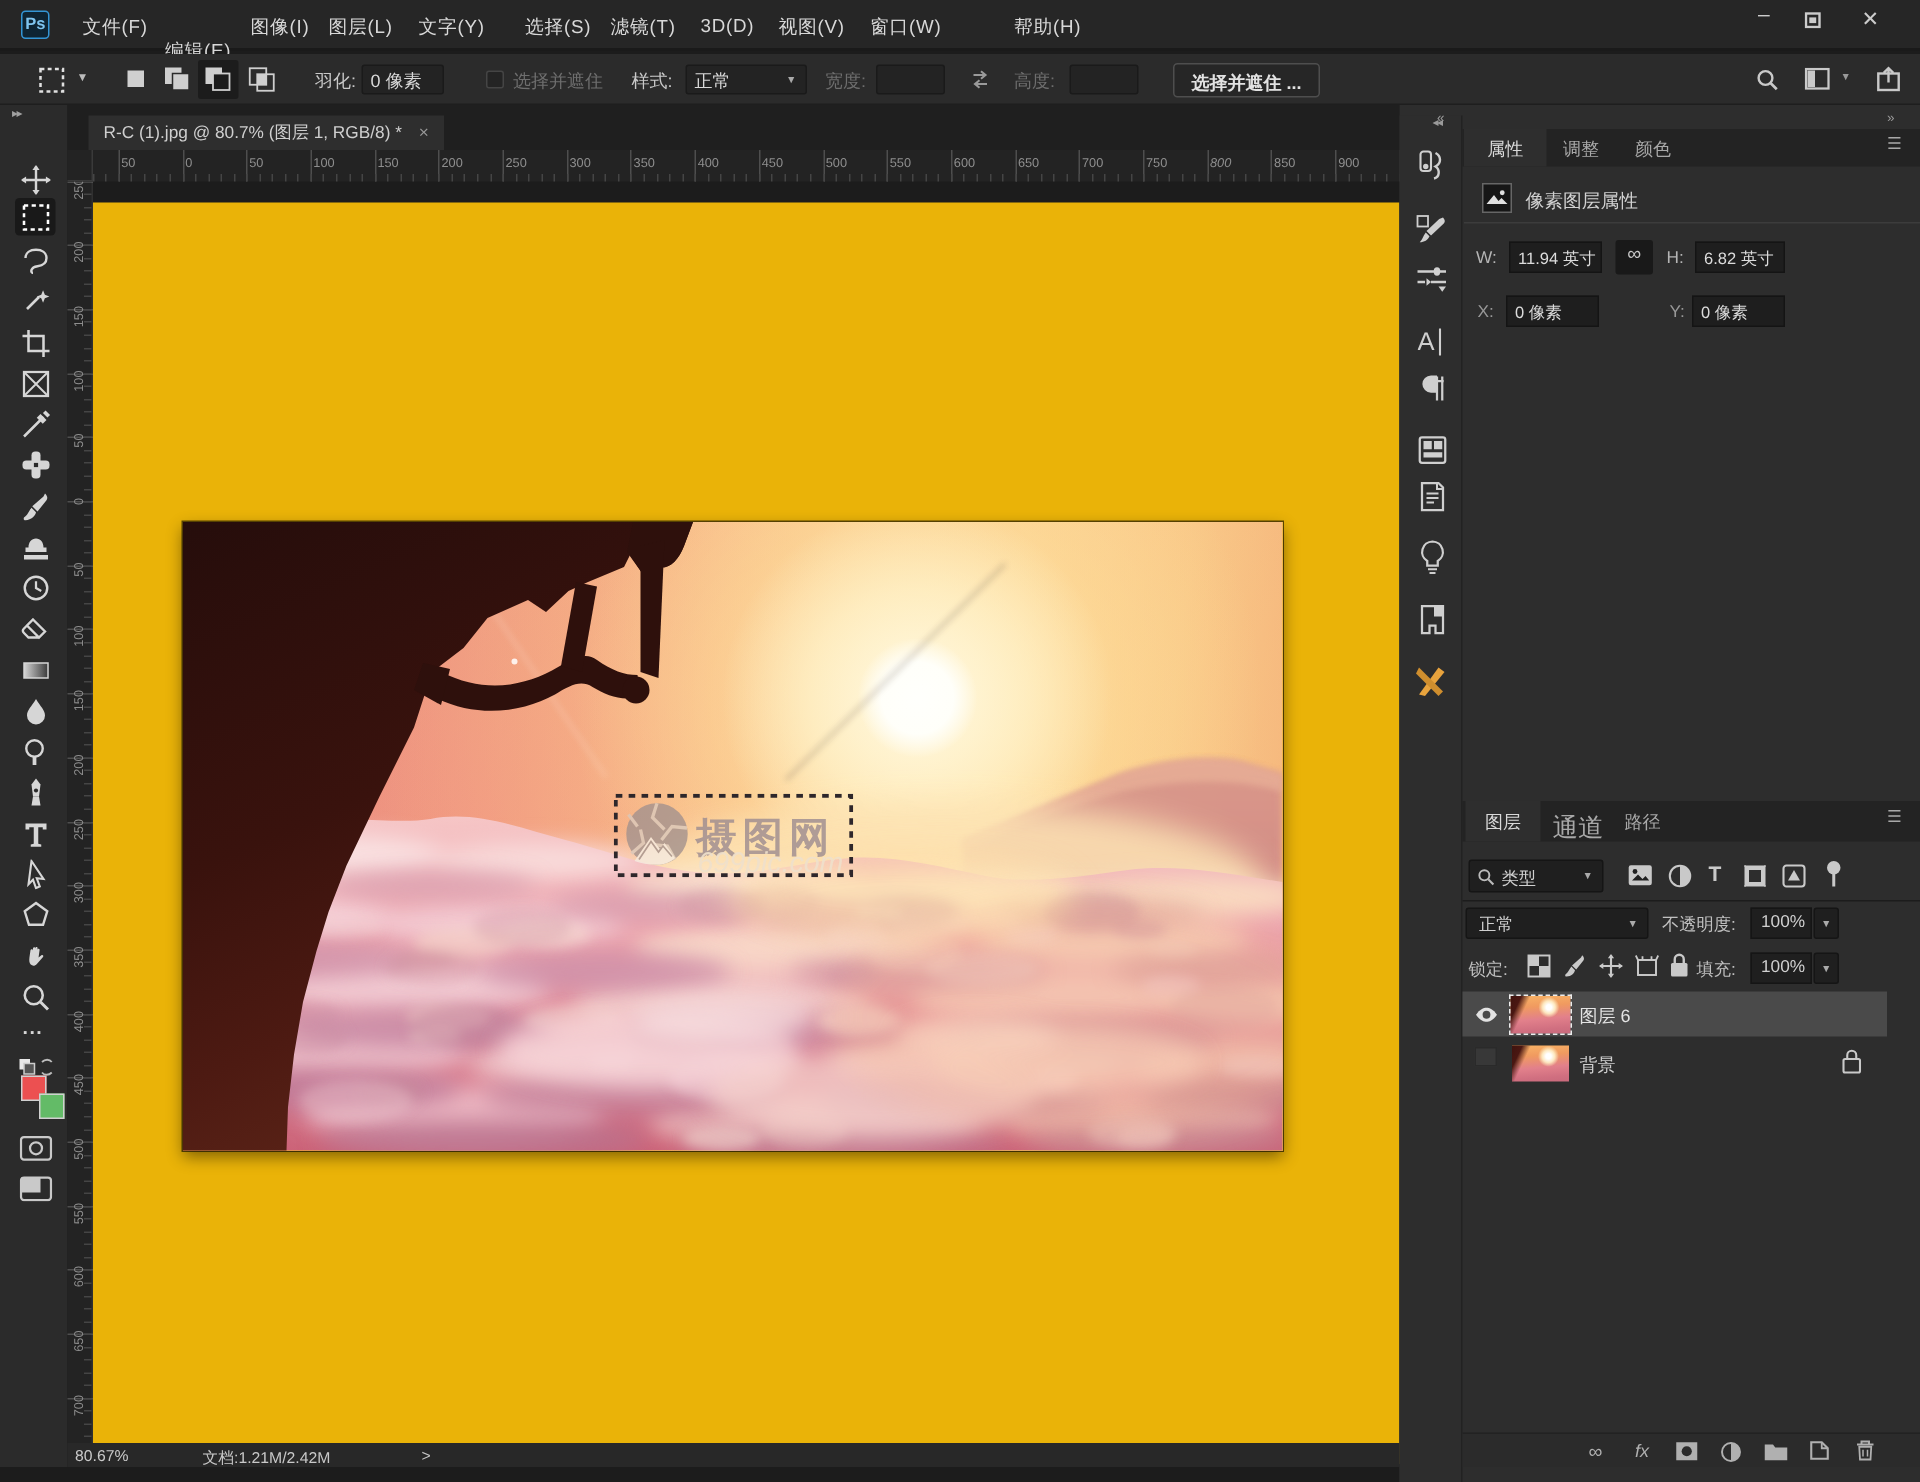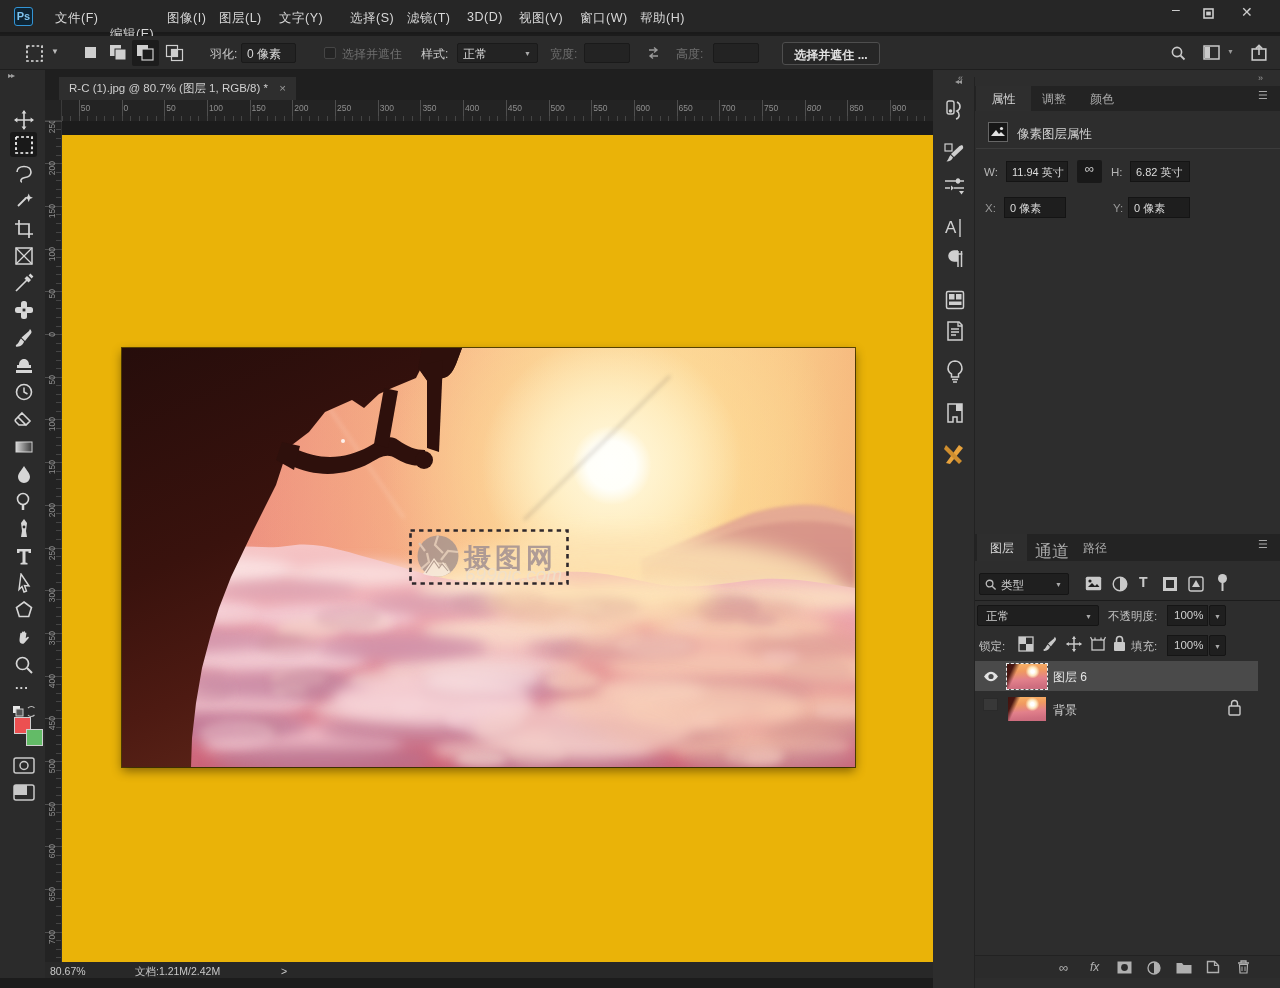--- a/index.html
+++ b/index.html
@@ -67,21 +67,21 @@
     <span class="menuitem" style="left:55px;">文件(F)</span>
     <span class="menuitem" style="left:110px;margin-top:16px;">编辑(E)</span>
     <span class="menuitem" style="left:167px;">图像(I)</span>
     <span class="menuitem" style="left:219px;">图层(L)</span>
     <span class="menuitem" style="left:279px;">文字(Y)</span>
     <span class="menuitem" style="left:350px;">选择(S)</span>
     <span class="menuitem" style="left:407px;">滤镜(T)</span>
     <span class="menuitem" style="left:467px;">3D(D)</span>
     <span class="menuitem" style="left:519px;">视图(V)</span>
     <span class="menuitem" style="left:580px;">窗口(W)</span>
-    <span class="menuitem" style="left:640px;text-align:right;">帮助(H)</span>
+    <span class="menuitem" style="left:676px;text-align:right;">帮助(H)</span>
     <span class="winbtn" style="left:1172px;top:1px;font-size:14px;">–</span>
     <span class="winbtn" style="left:1203px;"><svg width="11" height="11" viewBox="0 0 11 11" style="margin-top:4px;">
           <rect x="1" y="1" width="9" height="9" fill="none" stroke="#cccccc" stroke-width="1.6"></rect>
           <rect x="3.2" y="3.6" width="4.6" height="3.8" fill="#cccccc"></rect>
         </svg></span>
     <span class="winbtn" style="left:1241px;font-size:14px;">✕</span>
   </div>
   <div id="optbar">
     <svg class="abs" style="left:25px;top:8px;" width="19" height="19" viewBox="0 0 19 19">
         <rect x="2" y="2" width="15" height="15" fill="none" stroke="#e0e0e0" stroke-width="1.7" stroke-dasharray="2.6 2.2"></rect>

